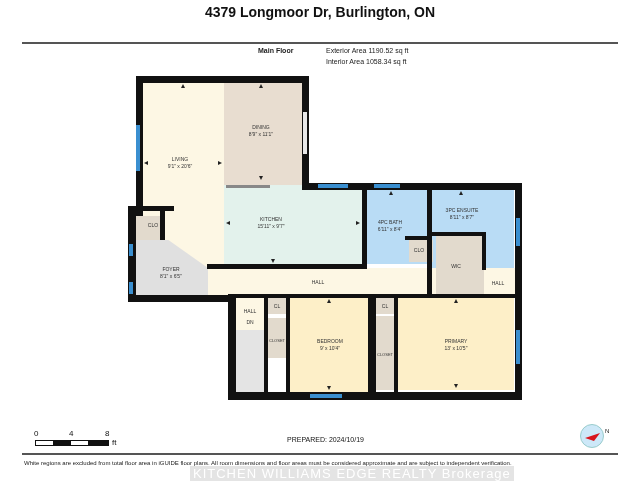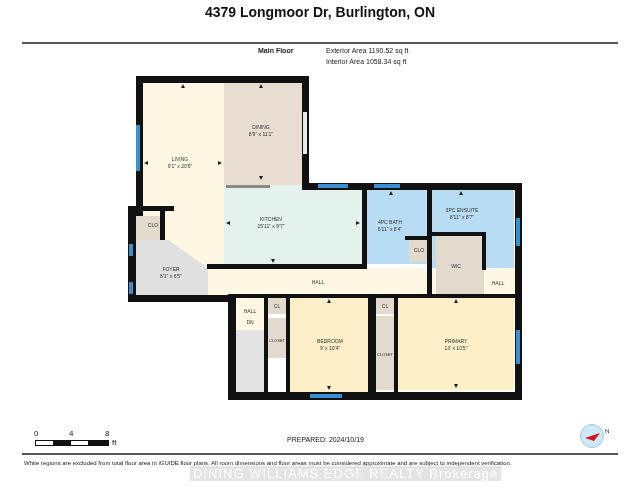--- a/index.html
+++ b/index.html
@@ -143,13 +143,13 @@
 
 <div class="compass">
   <svg width="22" height="22" viewBox="0 0 22 22">
       <polygon points="4,13 19,8 13,16" fill="#d8141c"></polygon>
     </svg>
 </div>
 <div class="compass-n">N</div>
 
 <div class="rule" style="top:453px;"></div>
 <div class="disclaimer">White regions are excluded from total floor area in iGUIDE floor plans. All room dimensions and floor areas must be considered approximate and are subject to independent verification.</div>
-<div class="watermark">DINING WILLIAMS EDGE REALTY Brokerage</div>
+<div class="watermark">KITCHEN WILLIAMS EDGE REALTY Brokerage</div>
 
 </body></html>

